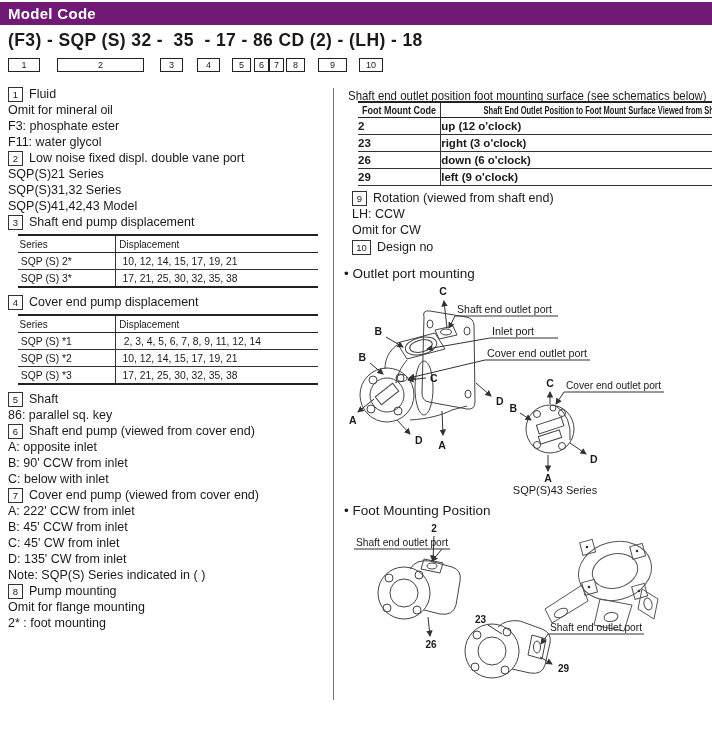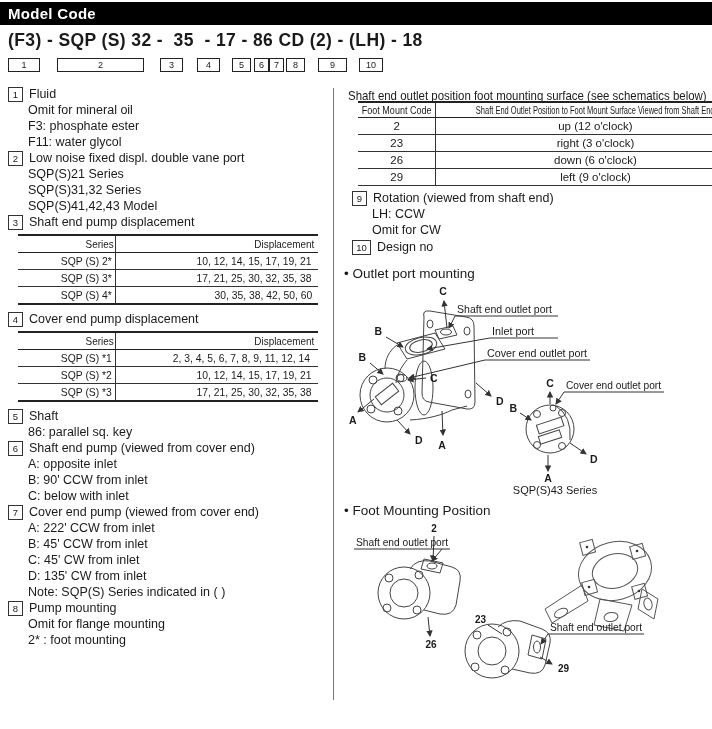--- a/index.html
+++ b/index.html
@@ -10,31 +10,31 @@
   .header .t{color:#fff;font-size:15px;font-weight:bold;padding-left:8px;letter-spacing:.3px}
   
   .model-code{position:absolute;left:8px;top:30px;font-size:17.5px;font-weight:bold;white-space:pre;letter-spacing:.4px}
   .code-box{position:absolute;top:58px;height:12px;border:1.5px solid #222;display:flex;align-items:center;justify-content:center;font-size:9px;background:#fff}
   .vdiv{position:absolute;left:333px;top:88px;width:1px;height:612px;background:#777}
   
   .col-left{position:absolute;left:8px;top:86px;width:318px;font-size:12.5px;line-height:16px}
   .item{display:flex;align-items:flex-start}
   .numbox{flex:0 0 auto;width:13px;height:13px;border:1px solid #333;font-size:9.5px;line-height:13px;text-align:center;margin:1px 6px 0 0;background:#fff}
   .numbox.w{width:17px}
-  .sub{margin-left:20px}
+  .sub{}
   
   table{border-collapse:collapse}
   .dtable{width:300px;margin:4px 0 6px 10px}
-  .dtable th,.dtable td{text-align:right;padding:0;height:15px;font-weight:normal;border-bottom:1px solid #333}
+  .dtable th,.dtable td{text-align:left;padding:0;height:15px;font-weight:normal;border-bottom:1px solid #333}
   .dtable thead th{border-top:2px solid #222;border-bottom:1.5px solid #222;font-size:11px}
   .dtable td{font-size:11.5px}
   .dtable tbody tr:last-child td{border-bottom:2px solid #222}
   .dtable .c1{width:97px;border-right:1px solid #333}
   .ftable{width:350px}
-  .ftable th,.ftable td{text-align:center;padding:0;height:16px;font-weight:normal;border-bottom:1px solid #333}
+  .ftable th,.ftable td{text-align:left;padding:0;height:16px;font-weight:bold;border-bottom:1px solid #333}
   .ftable thead th{border-top:2px solid #222;border-bottom:1.5px solid #222;font-size:10px;height:14px}
   .ftable td{font-size:11.5px}
   .ftable .c1{width:95px;border-right:1px solid #333}
   
   .cx{display:inline-block;transform:scaleX(.9);transform-origin:50% 50%;white-space:nowrap}
   .cx75{display:inline-block;transform:scaleX(.75);transform-origin:50% 50%;white-space:nowrap}
   .cxl{display:inline-block;transform:scaleX(.88);transform-origin:0 50%;white-space:nowrap}
   
   .r-intro{position:absolute;left:348px;top:88px;font-size:13px;white-space:nowrap}
   .ftable-wrap{position:absolute;left:358px;top:101px}
@@ -49,21 +49,21 @@
   .ltr{font-size:10.5px;font-weight:bold;fill:#1a1a1a}
   .cap{font-size:11px;fill:#1a1a1a}
   .num{font-size:10px;font-weight:bold;fill:#1a1a1a}
   .dot{fill:#333;stroke:none}
 </style>
 </head>
 <body>
 
 <div id="page">
 
-  <div class="header" style="background: #000000;">
+  <div class="header" style="background: #701a75;">
     <span class="t">Model Code</span>
   </div>
 
   <div class="model-code">(F3) - SQP (S) 32 -  35  - 17 - 86 CD (2) - (LH) - 18</div>
 
   <div>
     <div class="code-box" style="left:8px;width:30px">1</div>
     <div class="code-box" style="left:57px;width:85px">2</div>
     <div class="code-box" style="left:160px;width:21px">3</div>
     <div class="code-box" style="left:197px;width:21px">4</div>
@@ -108,24 +108,20 @@
         </tr>
       </thead>
       <tbody>
         <tr>
           <td class="c1"><span class="cx">SQP (S) 2*</span></td>
           <td><span class="cx">10, 12, 14, 15, 17, 19, 21</span></td>
         </tr>
         <tr>
           <td class="c1"><span class="cx">SQP (S) 3*</span></td>
           <td><span class="cx">17, 21, 25, 30, 32, 35, 38</span></td>
-        </tr>
-        <tr>
-          <td class="c1"><span class="cx">SQP (S) 4*</span></td>
-          <td><span class="cx">30, 35, 38, 42, 50, 60</span></td>
         </tr>
       </tbody>
     </table>
 
     <div class="item">
       <span class="numbox">4</span>
       <span>Cover end pump displacement</span>
     </div>
 
     <table class="dtable">

